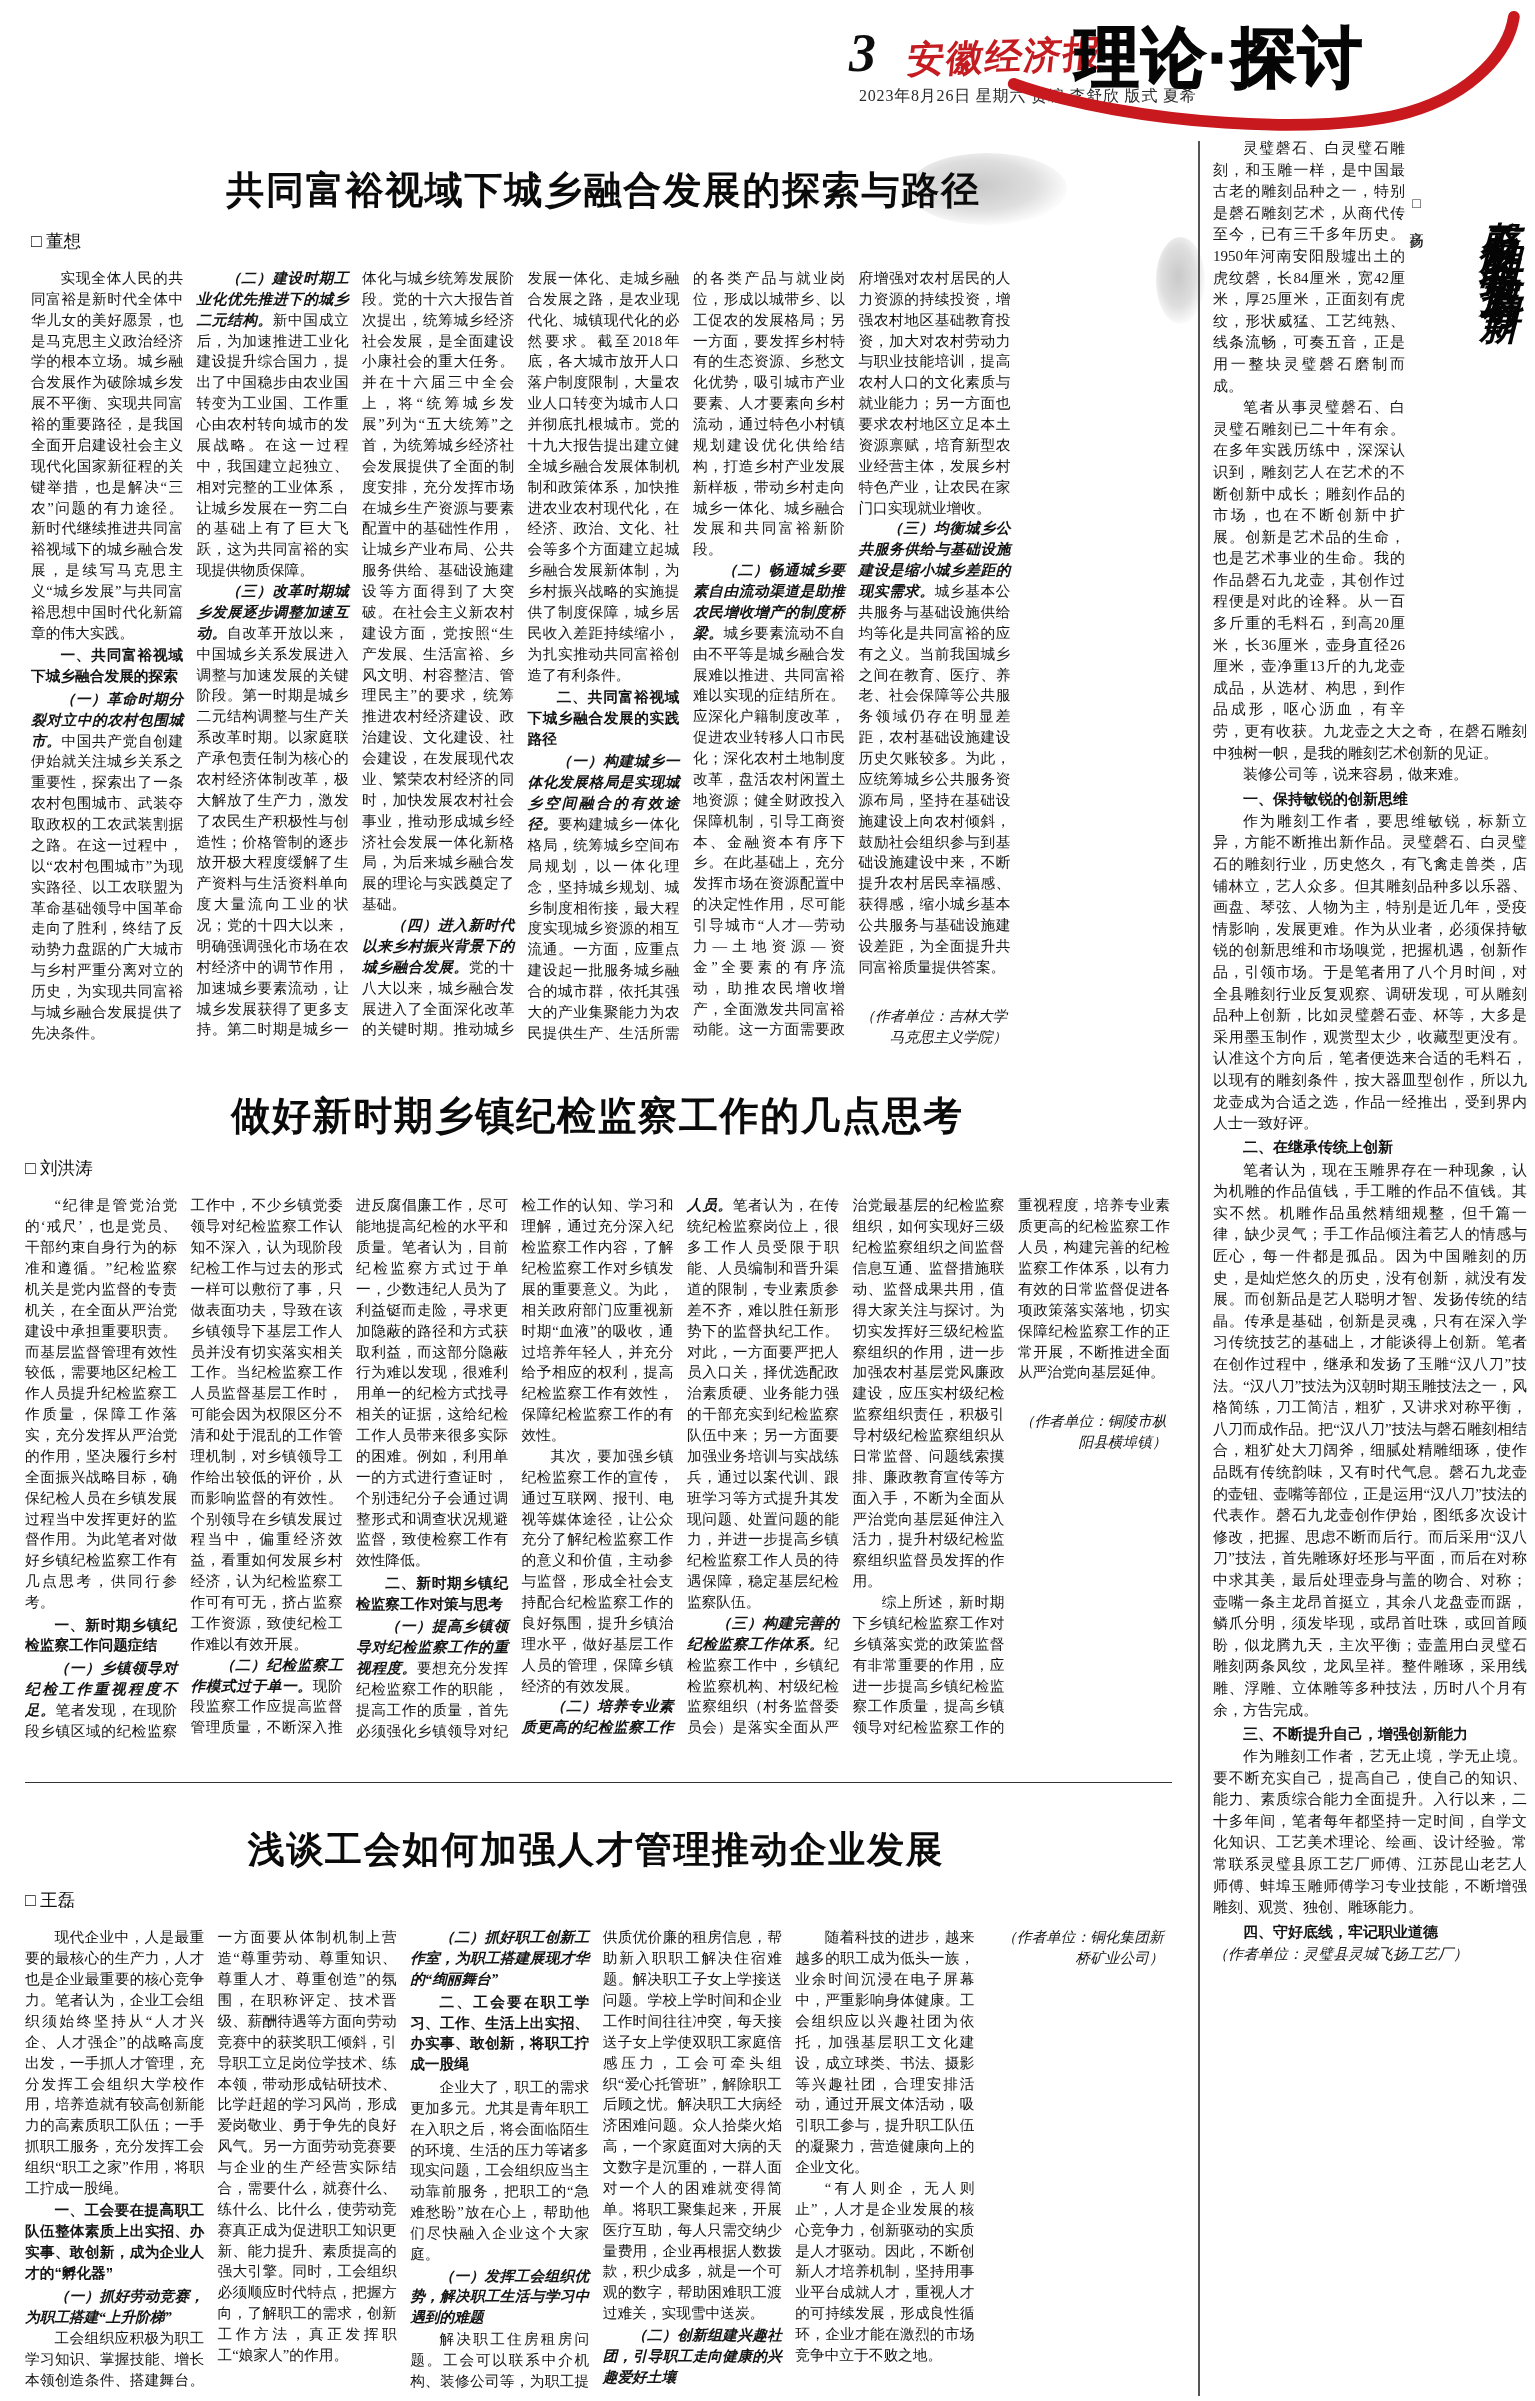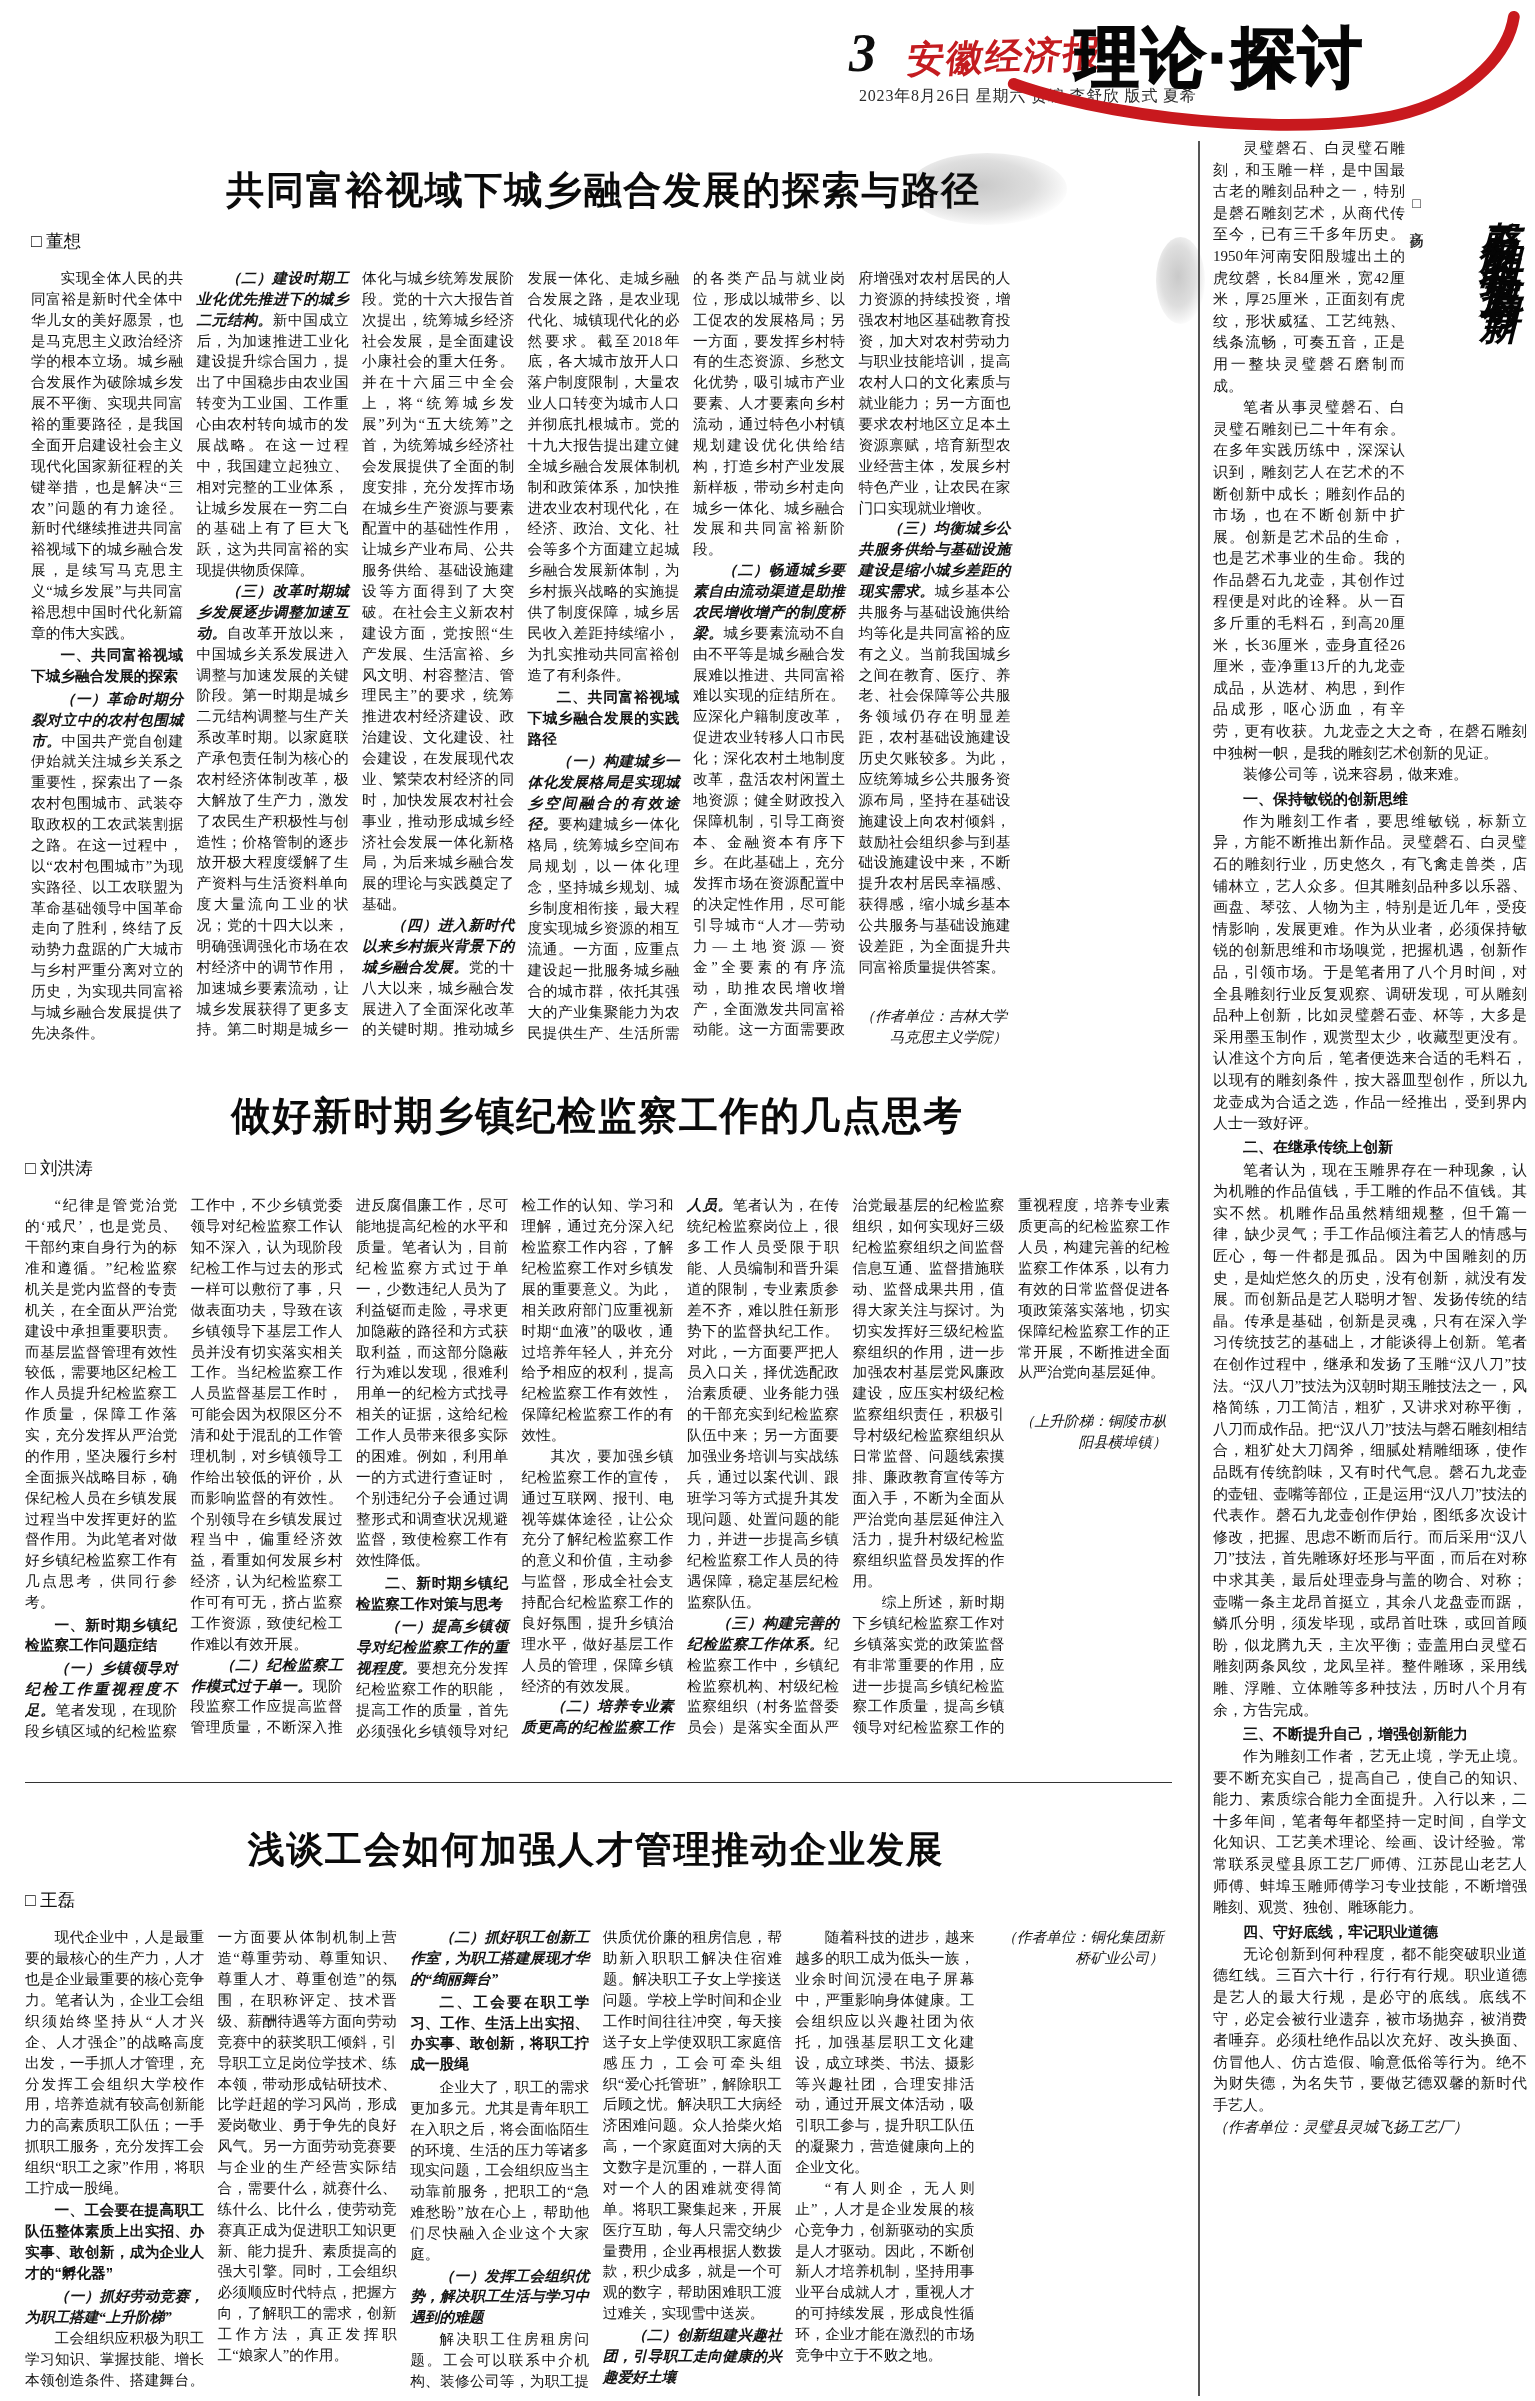--- a/index.html
+++ b/index.html
@@ -103,21 +103,21 @@
         <p class="p">“纪律是管党治党的‘戒尺’，也是党员、干部约束自身行为的标准和遵循。”纪检监察机关是党内监督的专责机关，在全面从严治党建设中承担重要职责。而基层监督管理有效性较低，需要地区纪检工作人员提升纪检监察工作质量，保障工作落实，充分发挥从严治党的作用，坚决履行乡村全面振兴战略目标，确保纪检人员在乡镇发展过程当中发挥更好的监督作用。为此笔者对做好乡镇纪检监察工作有几点思考，供同行参考。</p>
         <p class="h2">一、新时期乡镇纪检监察工作问题症结</p>
         <p class="p"><b class="lead">（一）乡镇领导对纪检工作重视程度不足。</b>笔者发现，在现阶段乡镇区域的纪检监察工作中，不少乡镇党委领导对纪检监察工作认知不深入，认为现阶段纪检工作与过去的形式一样可以敷衍了事，只做表面功夫，导致在该乡镇领导下基层工作人员并没有切实落实相关工作。当纪检监察工作人员监督基层工作时，可能会因为权限区分不清和处于混乱的工作管理机制，对乡镇领导工作给出较低的评价，从而影响监督的有效性。个别领导在乡镇发展过程当中，偏重经济效益，看重如何发展乡村经济，认为纪检监察工作可有可无，挤占监察工作资源，致使纪检工作难以有效开展。</p>
         <p class="p"><b class="lead">（二）纪检监察工作模式过于单一。</b>现阶段监察工作应提高监督管理质量，不断深入推进反腐倡廉工作，尽可能地提高纪检的水平和质量。笔者认为，目前纪检监察方式过于单一，少数违纪人员为了利益铤而走险，寻求更加隐蔽的路径和方式获取利益，而这部分隐蔽行为难以发现，很难利用单一的纪检方式找寻相关的证据，这给纪检工作人员带来很多实际的困难。例如，利用单一的方式进行查证时，个别违纪分子会通过调整形式和调查状况规避监督，致使检察工作有效性降低。</p>
         <p class="h2">二、新时期乡镇纪检监察工作对策与思考</p>
         <p class="p"><b class="lead">（一）提高乡镇领导对纪检监察工作的重视程度。</b>要想充分发挥纪检监察工作的职能，提高工作的质量，首先必须强化乡镇领导对纪检工作的认知、学习和理解，通过充分深入纪检监察工作内容，了解纪检监察工作对乡镇发展的重要意义。为此，相关政府部门应重视新时期“血液”的吸收，通过培养年轻人，并充分给予相应的权利，提高纪检监察工作有效性，保障纪检监察工作的有效性。</p>
         <p class="p">其次，要加强乡镇纪检监察工作的宣传，通过互联网、报刊、电视等媒体途径，让公众充分了解纪检监察工作的意义和价值，主动参与监督，形成全社会支持配合纪检监察工作的良好氛围，提升乡镇治理水平，做好基层工作人员的管理，保障乡镇经济的有效发展。</p>
         <p class="p"><b class="lead">（二）培养专业素质更高的纪检监察工作人员。</b>笔者认为，在传统纪检监察岗位上，很多工作人员受限于职能、人员编制和晋升渠道的限制，专业素质参差不齐，难以胜任新形势下的监督执纪工作。对此，一方面要严把人员入口关，择优选配政治素质硬、业务能力强的干部充实到纪检监察队伍中来；另一方面要加强业务培训与实战练兵，通过以案代训、跟班学习等方式提升其发现问题、处置问题的能力，并进一步提高乡镇纪检监察工作人员的待遇保障，稳定基层纪检监察队伍。</p>
         <p class="p"><b class="lead">（三）构建完善的纪检监察工作体系。</b>纪检监察工作中，乡镇纪检监察机构、村级纪检监察组织（村务监督委员会）是落实全面从严治党最基层的纪检监察组织，如何实现好三级纪检监察组织之间监督信息互通、监督措施联动、监督成果共用，值得大家关注与探讨。为切实发挥好三级纪检监察组织的作用，进一步加强农村基层党风廉政建设，应压实村级纪检监察组织责任，积极引导村级纪检监察组织从日常监督、问题线索摸排、廉政教育宣传等方面入手，不断为全面从严治党向基层延伸注入活力，提升村级纪检监察组织监督员发挥的作用。</p>
         <p class="p">综上所述，新时期下乡镇纪检监察工作对乡镇落实党的政策监督有非常重要的作用，应进一步提高乡镇纪检监察工作质量，提高乡镇领导对纪检监察工作的重视程度，培养专业素质更高的纪检监察工作人员，构建完善的纪检监察工作体系，以有力有效的日常监督促进各项政策落实落地，切实保障纪检监察工作的正常开展，不断推进全面从严治党向基层延伸。</p>
-        <p class="attr">（上升阶梯：铜陵市枞阳县横埠镇）</p>
+        <p class="attr">（作者单位：铜陵市枞阳县横埠镇）</p>
       </div>
   </article>
 
   <article class="article a3">
     <h1 class="headline">浅谈工会如何加强人才管理推动企业发展</h1>
     <div class="byline">□ 王磊</div>
     <div class="colbody">
         <p class="p">现代企业中，人是最重要的最核心的生产力，人才也是企业最重要的核心竞争力。笔者认为，企业工会组织须始终坚持从“人才兴企、人才强企”的战略高度出发，一手抓人才管理，充分发挥工会组织大学校作用，培养造就有较高创新能力的高素质职工队伍；一手抓职工服务，充分发挥工会组织“职工之家”作用，将职工拧成一股绳。</p>
         <p class="h2">一、工会要在提高职工队伍整体素质上出实招、办实事、敢创新，成为企业人才的“孵化器”</p>
         <p class="h3">（一）抓好劳动竞赛，为职工搭建“上升阶梯”</p>
@@ -143,19 +143,18 @@
         <p class="p">灵璧磬石、白灵璧石雕刻，和玉雕一样，是中国最古老的雕刻品种之一，特别是磬石雕刻艺术，从商代传至今，已有三千多年历史。1950年河南安阳殷墟出土的虎纹磬，长84厘米，宽42厘米，厚25厘米，正面刻有虎纹，形状威猛、工艺纯熟、线条流畅，可奏五音，正是用一整块灵璧磬石磨制而成。</p>
         <p class="p">笔者从事灵璧磬石、白灵璧石雕刻已二十年有余。在多年实践历练中，深深认识到，雕刻艺人在艺术的不断创新中成长；雕刻作品的市场，也在不断创新中扩展。创新是艺术品的生命，也是艺术事业的生命。我的作品磬石九龙壶，其创作过程便是对此的诠释。从一百多斤重的毛料石，到高20厘米，长36厘米，壶身直径26厘米，壶净重13斤的九龙壶成品，从选材、构思，到作品成形，呕心沥血，有辛劳，更有收获。九龙壶之大之奇，在磬石雕刻中独树一帜，是我的雕刻艺术创新的见证。</p>
         <p class="p">装修公司等，说来容易，做来难。</p>
         <p class="h2">一、保持敏锐的创新思维</p>
         <p class="p">作为雕刻工作者，要思维敏锐，标新立异，方能不断推出新作品。灵璧磬石、白灵璧石的雕刻行业，历史悠久，有飞禽走兽类，店铺林立，艺人众多。但其雕刻品种多以乐器、画盘、琴弦、人物为主，特别是近几年，受疫情影响，发展更难。作为从业者，必须保持敏锐的创新思维和市场嗅觉，把握机遇，创新作品，引领市场。于是笔者用了八个月时间，对全县雕刻行业反复观察、调研发现，可从雕刻品种上创新，比如灵璧磬石壶、杯等，大多是采用墨玉制作，观赏型太少，收藏型更没有。认准这个方向后，笔者便选来合适的毛料石，以现有的雕刻条件，按大器皿型创作，所以九龙壶成为合适之选，作品一经推出，受到界内人士一致好评。</p>
         <p class="h2">二、在继承传统上创新</p>
         <p class="p">笔者认为，现在玉雕界存在一种现象，认为机雕的作品值钱，手工雕的作品不值钱。其实不然。机雕作品虽然精细规整，但千篇一律，缺少灵气；手工作品倾注着艺人的情感与匠心，每一件都是孤品。因为中国雕刻的历史，是灿烂悠久的历史，没有创新，就没有发展。而创新品是艺人聪明才智、发扬传统的结晶。传承是基础，创新是灵魂，只有在深入学习传统技艺的基础上，才能谈得上创新。笔者在创作过程中，继承和发扬了玉雕“汉八刀”技法。“汉八刀”技法为汉朝时期玉雕技法之一，风格简练，刀工简洁，粗犷，又讲求对称平衡，八刀而成作品。把“汉八刀”技法与磬石雕刻相结合，粗犷处大刀阔斧，细腻处精雕细琢，使作品既有传统韵味，又有时代气息。磬石九龙壶的壶钮、壶嘴等部位，正是运用“汉八刀”技法的代表作。磬石九龙壶创作伊始，图纸多次设计修改，把握、思虑不断而后行。而后采用“汉八刀”技法，首先雕琢好坯形与平面，而后在对称中求其美，最后处理壶身与盖的吻合、对称；壶嘴一条主龙昂首挺立，其余八龙盘壶而踞，鳞爪分明，须发毕现，或昂首吐珠，或回首顾盼，似龙腾九天，主次平衡；壶盖用白灵璧石雕刻两条凤纹，龙凤呈祥。整件雕琢，采用线雕、浮雕、立体雕等多种技法，历时八个月有余，方告完成。</p>
         <p class="h2">三、不断提升自己，增强创新能力</p>
         <p class="p">作为雕刻工作者，艺无止境，学无止境。要不断充实自己，提高自己，使自己的知识、能力、素质综合能力全面提升。入行以来，二十多年间，笔者每年都坚持一定时间，自学文化知识、工艺美术理论、绘画、设计经验。常常联系灵璧县原工艺厂师傅、江苏昆山老艺人师傅、蚌埠玉雕师傅学习专业技能，不断增强雕刻、观赏、独创、雕琢能力。</p>
         <p class="h2">四、守好底线，牢记职业道德</p>
-        <p class="p">无论创新到何种程度，都不能突破职业道德红线。三百六十行，行行有行规。职业道德是艺人的最大行规，是必守的底线。底线不守，必定会被行业遗弃，被市场抛弃，被消费者唾弃。必须杜绝作品以次充好、改头换面、仿冒他人、仿古造假、喻意低俗等行为。绝不为财失德，为名失节，要做艺德双馨的新时代手艺人。</p>
         <p class="attr">（作者单位：灵璧县灵城飞扬工艺厂）</p>
       </div>
   </aside>
 
 </div>
 
 
 </body></html>

